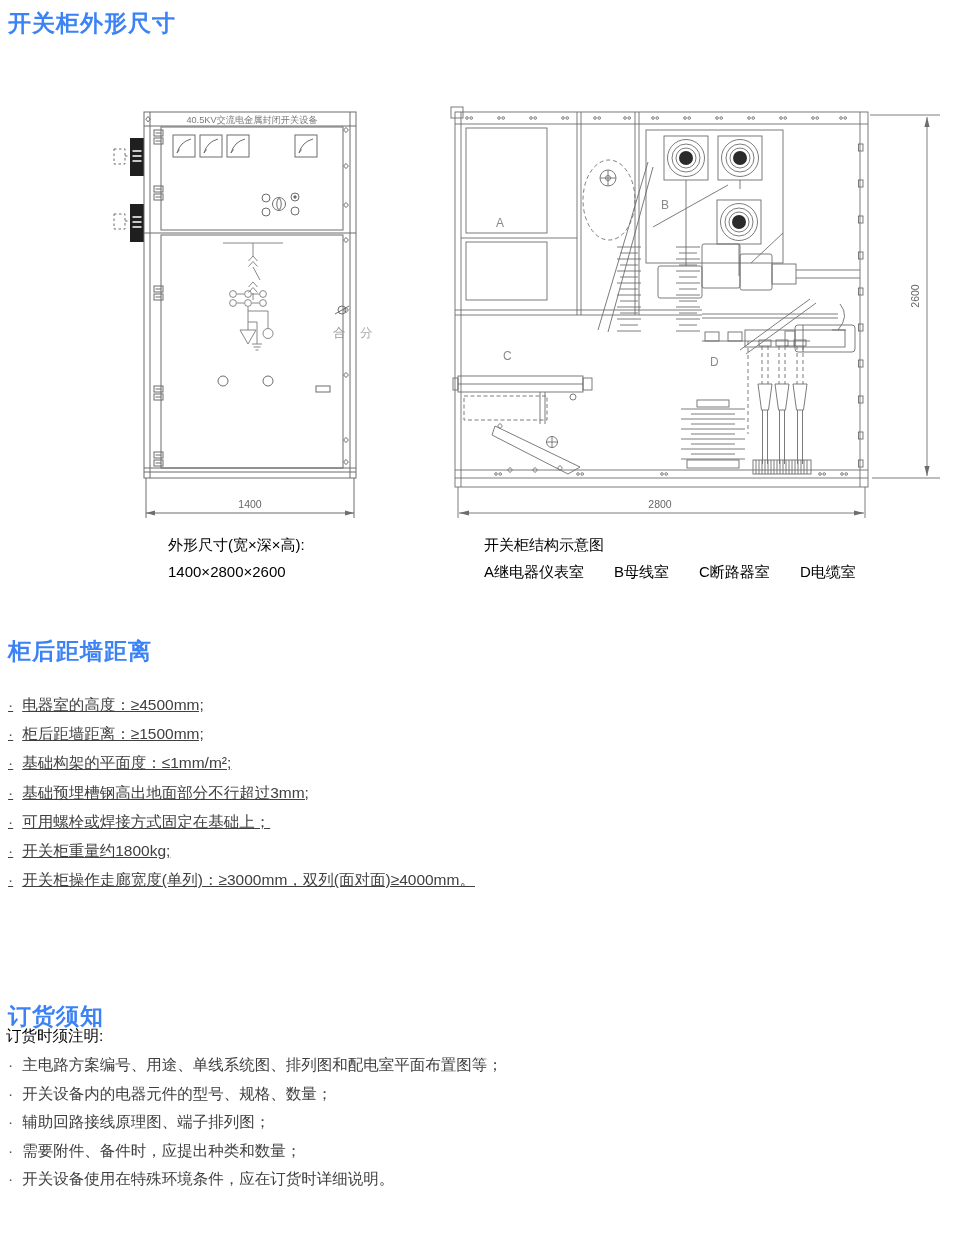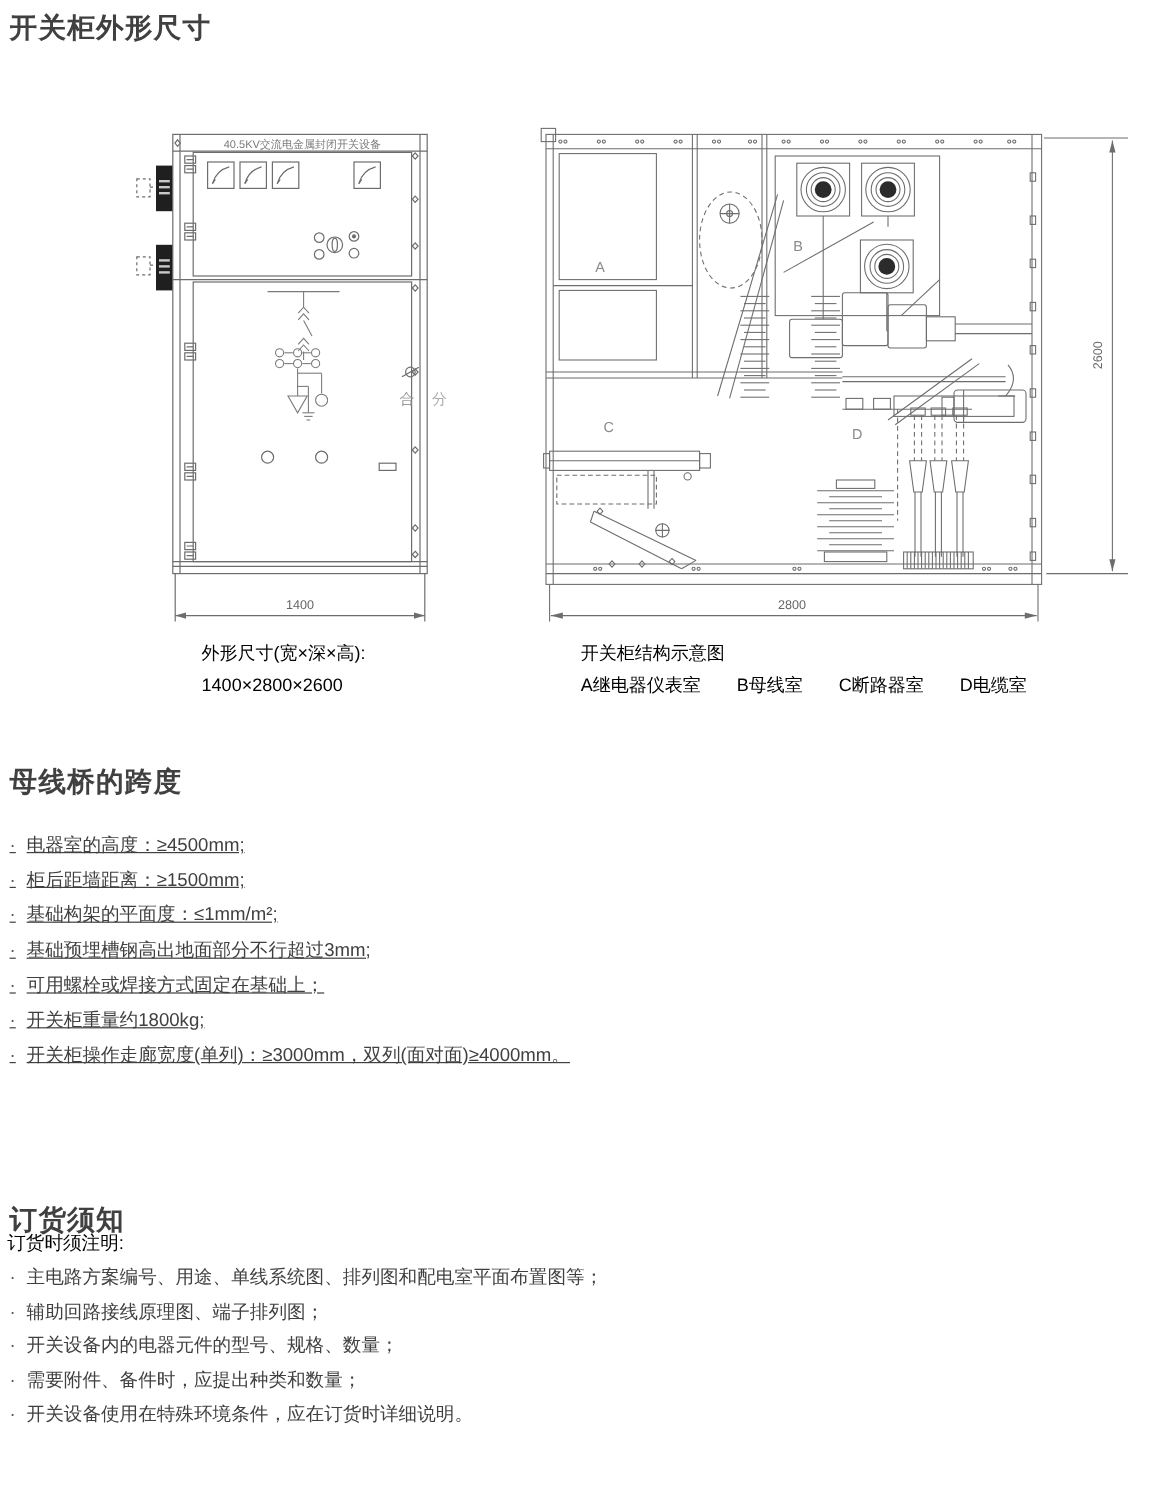--- a/index.html
+++ b/index.html
@@ -1,19 +1,19 @@
 <!DOCTYPE html>
 <html><head>
 <meta charset="utf-8">
 <style>
   html,body{margin:0;padding:0;background:#fff;}
   .page{position:relative;width:979px;height:1250px;background:#fff;overflow:hidden;
         font-family:"Liberation Sans","DejaVu Sans",sans-serif;color:#404040;}
   .h-blue{position:absolute;left:8px;margin:0;font-size:23px;font-weight:bold;
-          color:#404040;letter-spacing:1px;}
+          color:#3b82f6;letter-spacing:1px;}
   #t-outline{top:8px;}
   #t-install{top:636px;}
   #t-order{top:970px;margin-top:31px;}
   svg.draw{position:absolute;}
   #fv{left:108px;top:104px;}
   #sv{left:440px;top:104px;}
   .cap{position:absolute;font-size:15px;color:#000000;line-height:27px;}
   #cap-l{left:168px;top:531px;}
   #cap-r{left:484px;top:531px;}
   #cap-r .legend{display:flex;gap:30px;}
@@ -358,34 +358,34 @@
   <div class="cap" id="cap-r">
     <div>开关柜结构示意图</div>
     <div class="legend">
       <span>A继电器仪表室</span>
       <span>B母线室</span>
       <span>C断路器室</span>
       <span>D电缆室</span>
     </div>
   </div>
 
-  <h2 class="h-blue" id="t-install">母线桥的跨度</h2>
+  <h2 class="h-blue" id="t-install">柜后距墙距离</h2>
   <ul class="blist" id="list-install">
     <li><span class="dot">·</span><span>电器室的高度：≥4500mm;</span></li>
     <li><span class="dot">·</span><span>柜后距墙距离：≥1500mm;</span></li>
     <li><span class="dot">·</span><span>基础构架的平面度：≤1mm/m²;</span></li>
     <li><span class="dot">·</span><span>基础预埋槽钢高出地面部分不行超过3mm;</span></li>
     <li><span class="dot">·</span><span>可用螺栓或焊接方式固定在基础上；</span></li>
     <li><span class="dot">·</span><span>开关柜重量约1800kg;</span></li>
     <li><span class="dot">·</span><span>开关柜操作走廊宽度(单列)：≥3000mm，双列(面对面)≥4000mm。</span></li>
   </ul>
 
   <h2 class="h-blue" id="t-order">订货须知</h2>
   <div class="intro">订货时须注明:</div>
   <ul class="blist" id="list-order">
     <li><span class="dot">·</span><span>主电路方案编号、用途、单线系统图、排列图和配电室平面布置图等；</span></li>
+    <li><span class="dot">·</span><span>开关设备内的电器元件的型号、规格、数量；</span></li>
     <li><span class="dot">·</span><span>辅助回路接线原理图、端子排列图；</span></li>
-    <li><span class="dot">·</span><span>开关设备内的电器元件的型号、规格、数量；</span></li>
     <li><span class="dot">·</span><span>需要附件、备件时，应提出种类和数量；</span></li>
     <li><span class="dot">·</span><span>开关设备使用在特殊环境条件，应在订货时详细说明。</span></li>
   </ul>
 
 </div>
 
 </body></html>

